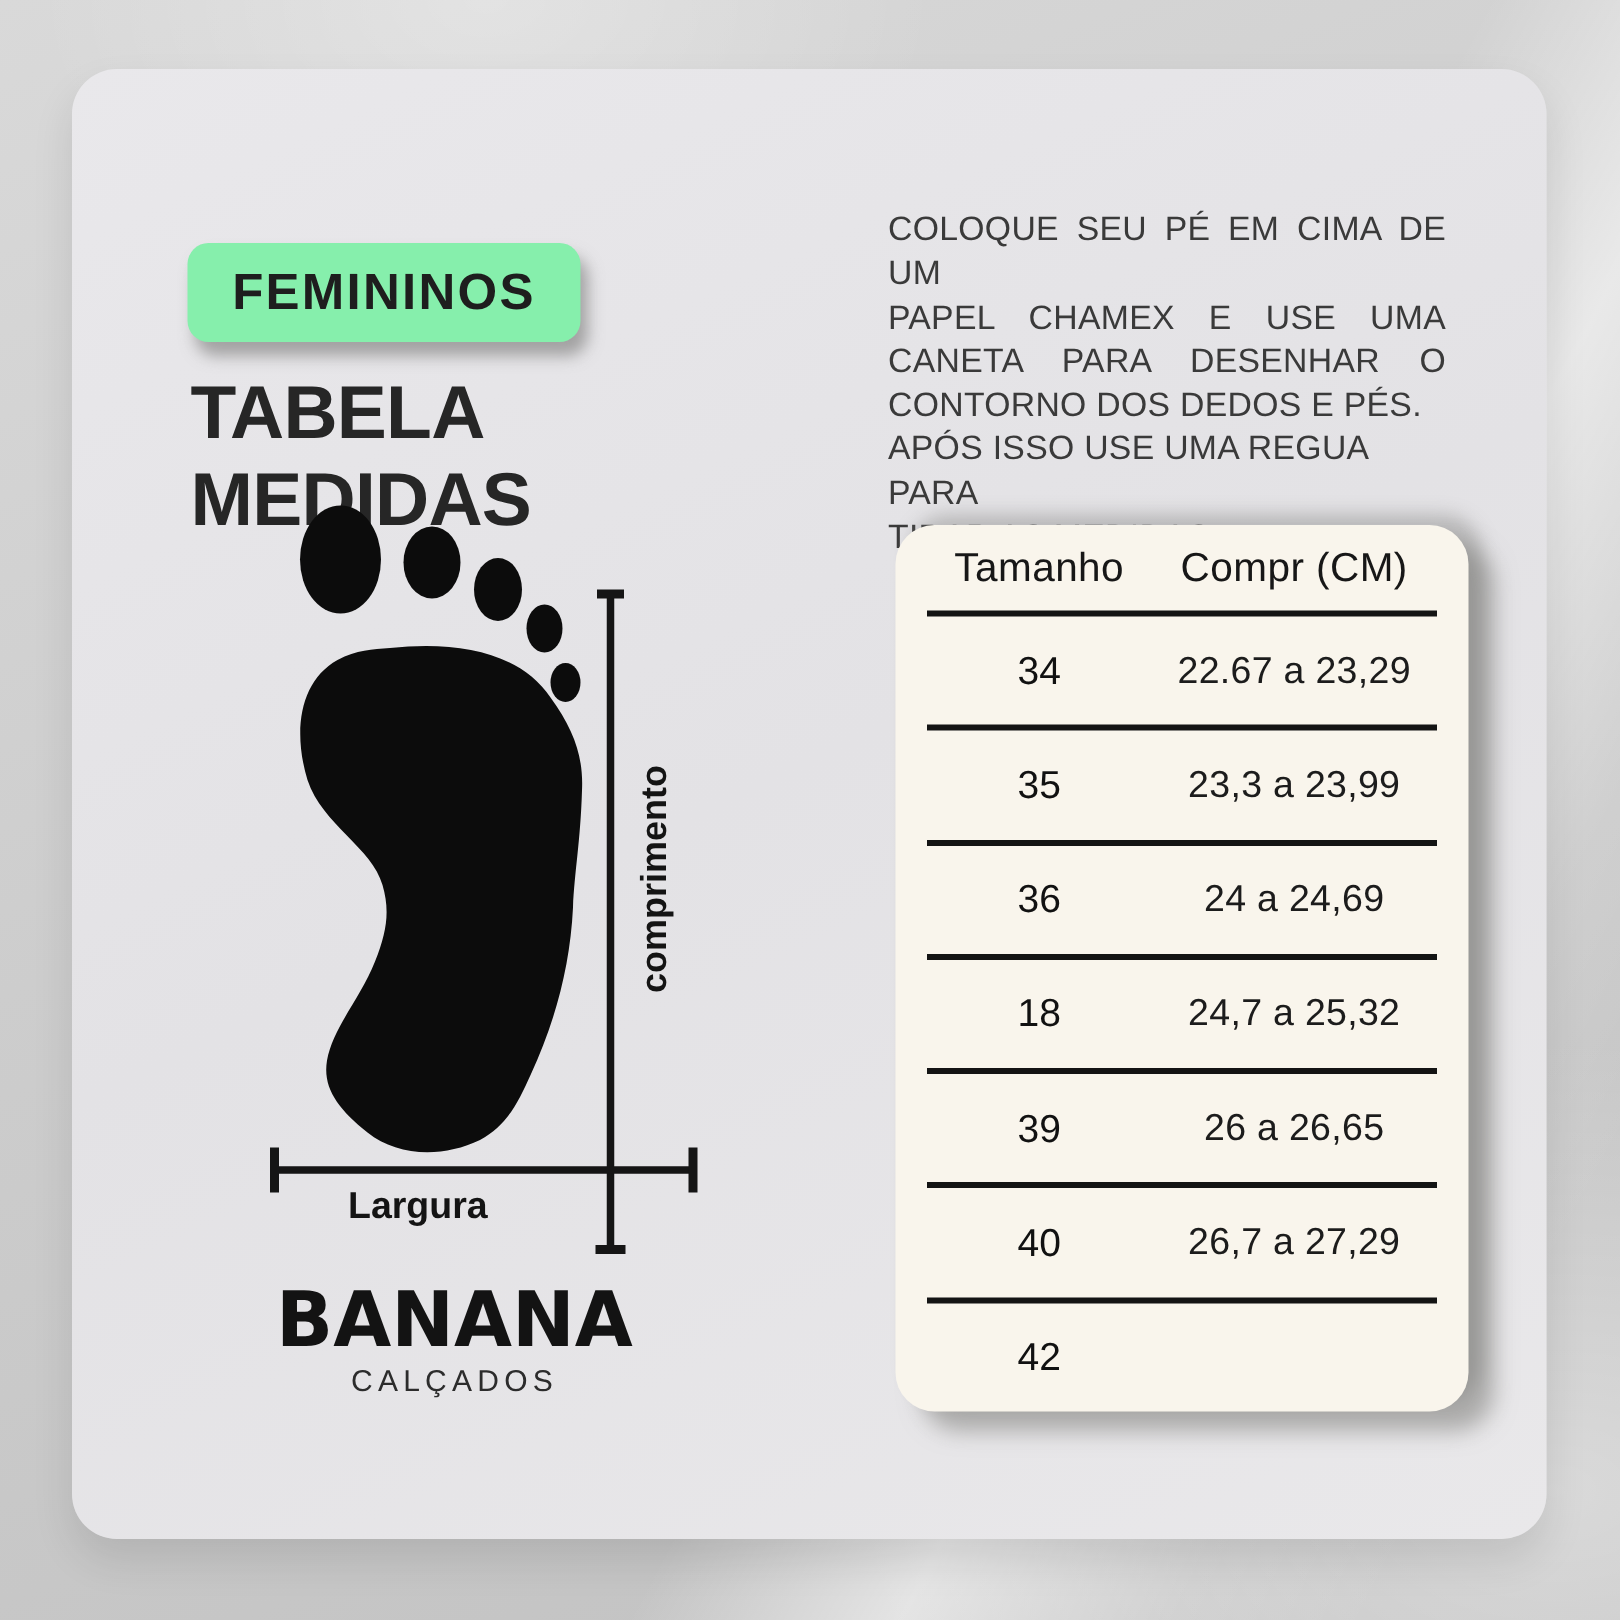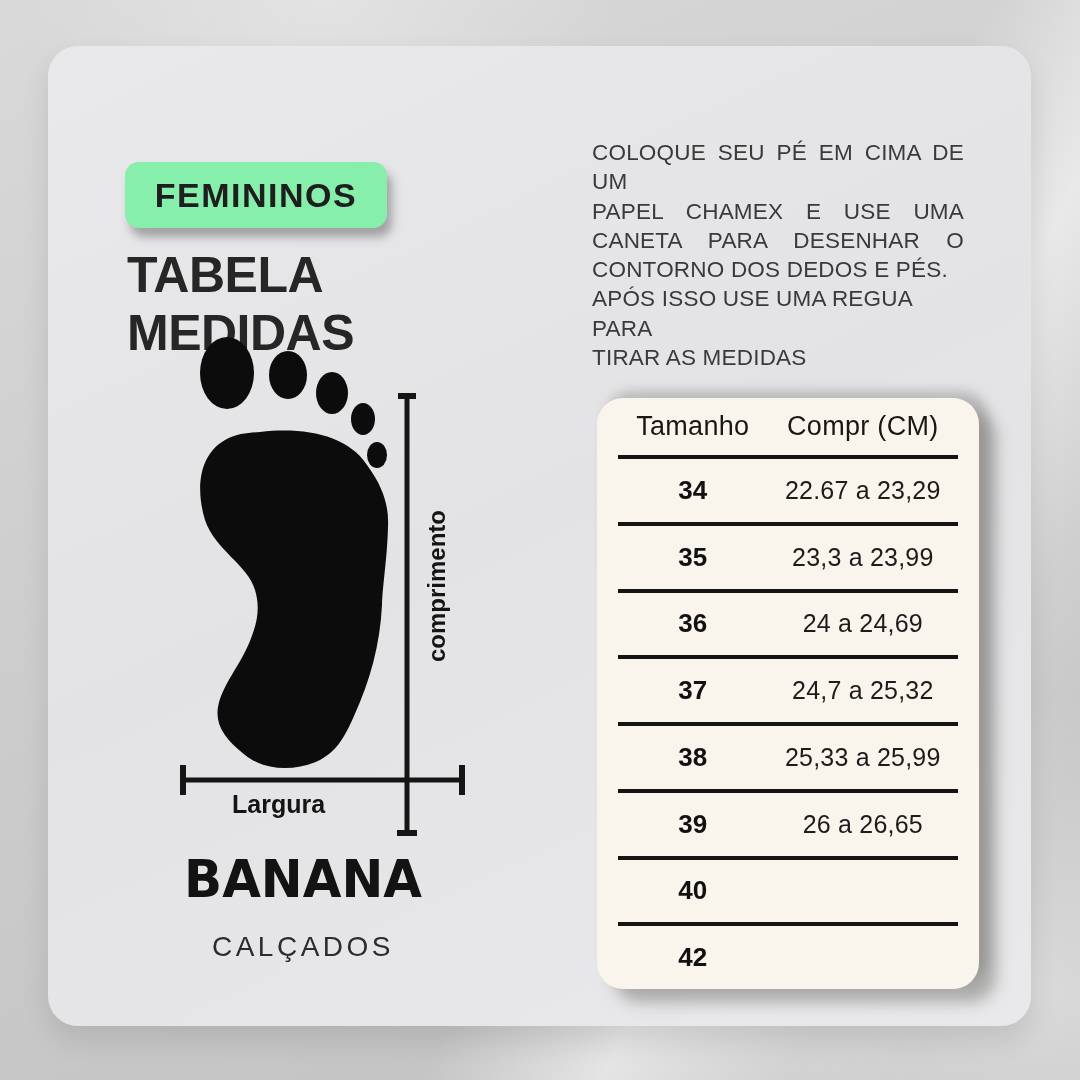--- a/index.html
+++ b/index.html
@@ -50,36 +50,35 @@
   }
   .wid-label {
     position:absolute; left:232px; top:790px; width:180px; text-align:left;
     font-size:25px; font-weight:700; color:#141414;
   }
 
   .card {
     position:absolute; left:597px; top:350px; width:382px; height:591px;
     background:#f9f5ec; border-radius:26px;
     box-shadow:17px 13px 15px rgba(122,122,119,.55), 9px -7px 11px rgba(132,132,129,.42);
-    margin-top:48px;
   }
   .table { position:absolute; inset:0; padding:0 21px; display:flex; flex-direction:column; }
   .thead { height:57px; display:grid; grid-template-columns:44% 56%; align-items:center; }
   .th { text-align:center; font-size:27px; font-weight:400; color:#171717; letter-spacing:0.3px; }
   .trow { flex:1; border-top:4px solid #141414; display:grid; grid-template-columns:44% 56%; align-items:center; }
-  .td-size  { text-align:center; font-size:26px; font-weight:700; color:#111; }
+  .td-size  { text-align:center; font-size:26px; font-weight:400; color:#111; }
   .td-range { text-align:center; font-size:25px; font-weight:400; color:#1c1c1c; letter-spacing:0.2px; }
 
   .brand { position:absolute; left:168px; top:852px; width:270px; text-align:center; }
   .brand-name {
     font-family:"DejaVu Sans","Liberation Sans",sans-serif;
     font-size:50px; font-weight:800; color:#131313; letter-spacing:0px;
     transform:scaleY(1.02); line-height:56px;
   }
-  .brand-tagline { margin-top:23px; font-size:28px; letter-spacing:3.5px; color:#2c2c2c; font-weight:400; }
+  .brand-tagline { margin-top:2px; font-size:20px; letter-spacing:3.5px; color:#2c2c2c; font-weight:400; }
 </style>
 </head>
 <body>
 
 <div class="panel"></div>
 
 <div class="badge">
   <span>FEMININOS</span>
 </div>
 
@@ -142,33 +141,30 @@
     </div>
     <div class="trow">
       <div class="td-size">35</div>
       <div class="td-range">23,3 a 23,99</div>
     </div>
     <div class="trow">
       <div class="td-size">36</div>
       <div class="td-range">24 a 24,69</div>
     </div>
     <div class="trow">
-      <div class="td-size">37</div>
+      <div class="td-size">18</div>
       <div class="td-range">24,7 a 25,32</div>
-    </div>
-    <div class="trow">
-      <div class="td-size">38</div>
-      <div class="td-range">25,33 a 25,99</div>
     </div>
     <div class="trow">
       <div class="td-size">39</div>
       <div class="td-range">26 a 26,65</div>
     </div>
     <div class="trow">
       <div class="td-size">40</div>
+      <div class="td-range">26,7 a 27,29</div>
     </div>
     <div class="trow">
       <div class="td-size">42</div>
     </div>
   </div>
 </div>
 
 <div class="brand">
   <div class="brand-name">BANANA</div>
   <div class="brand-tagline">CALÇADOS</div>

